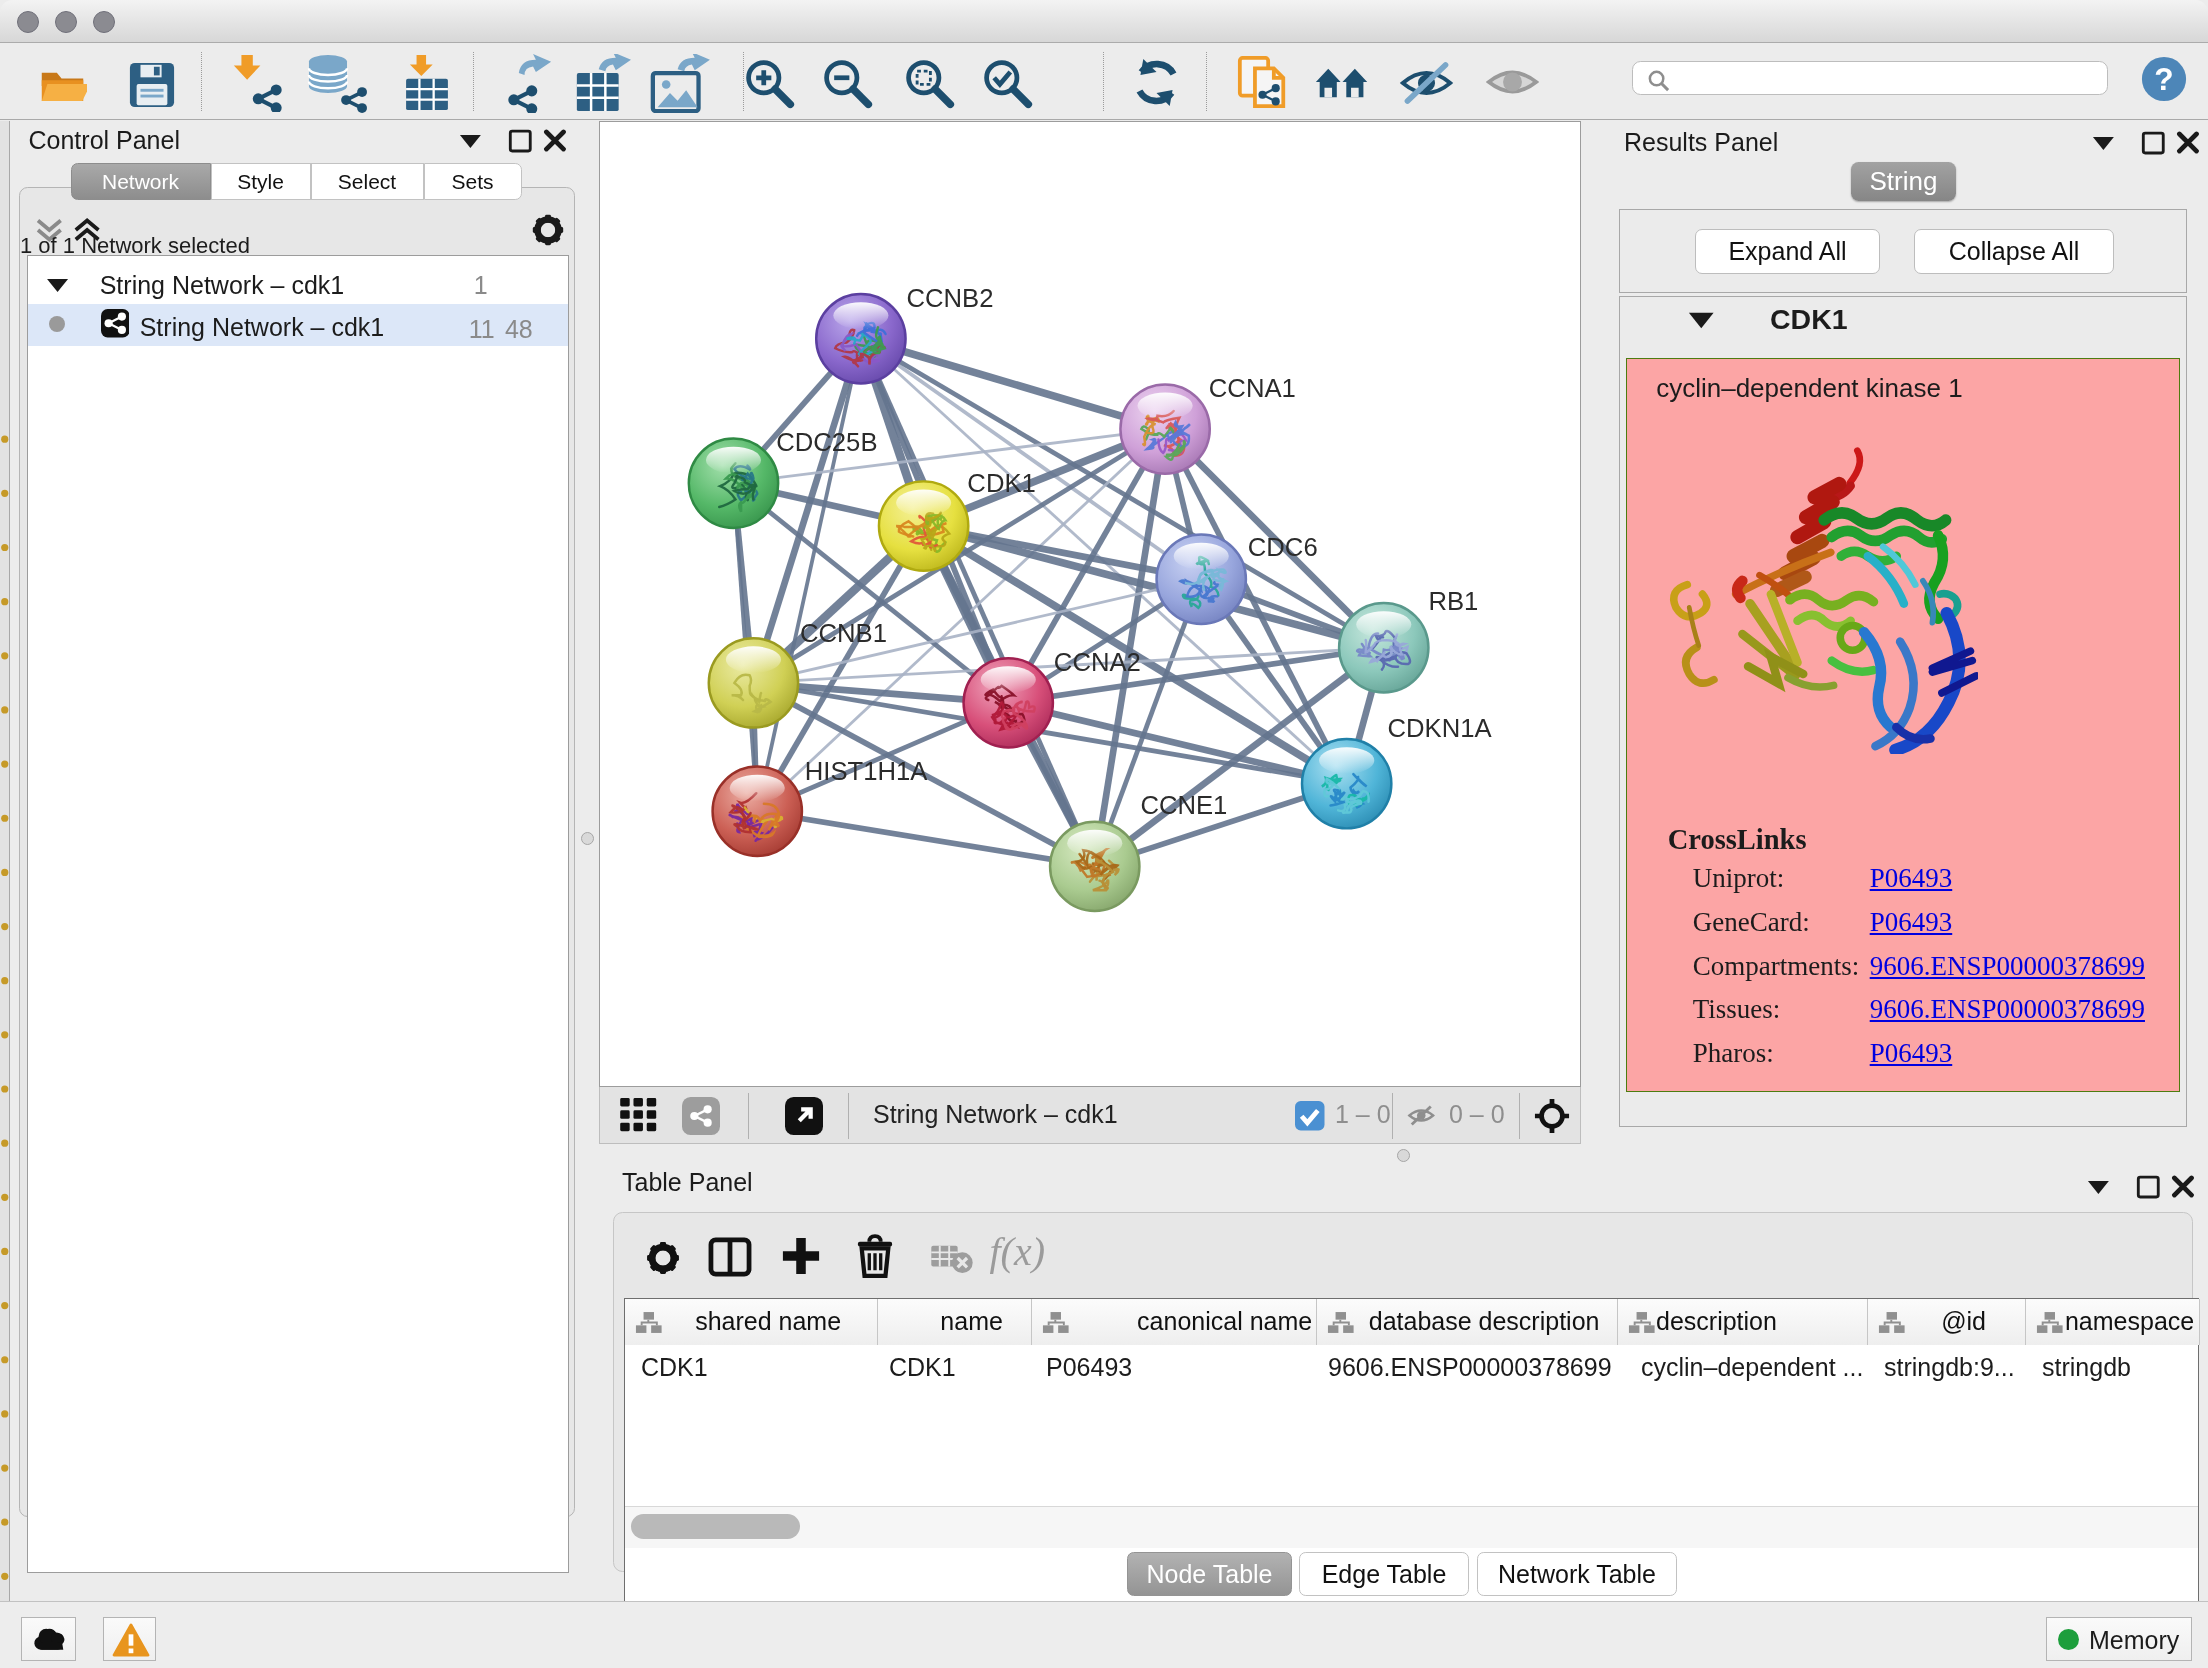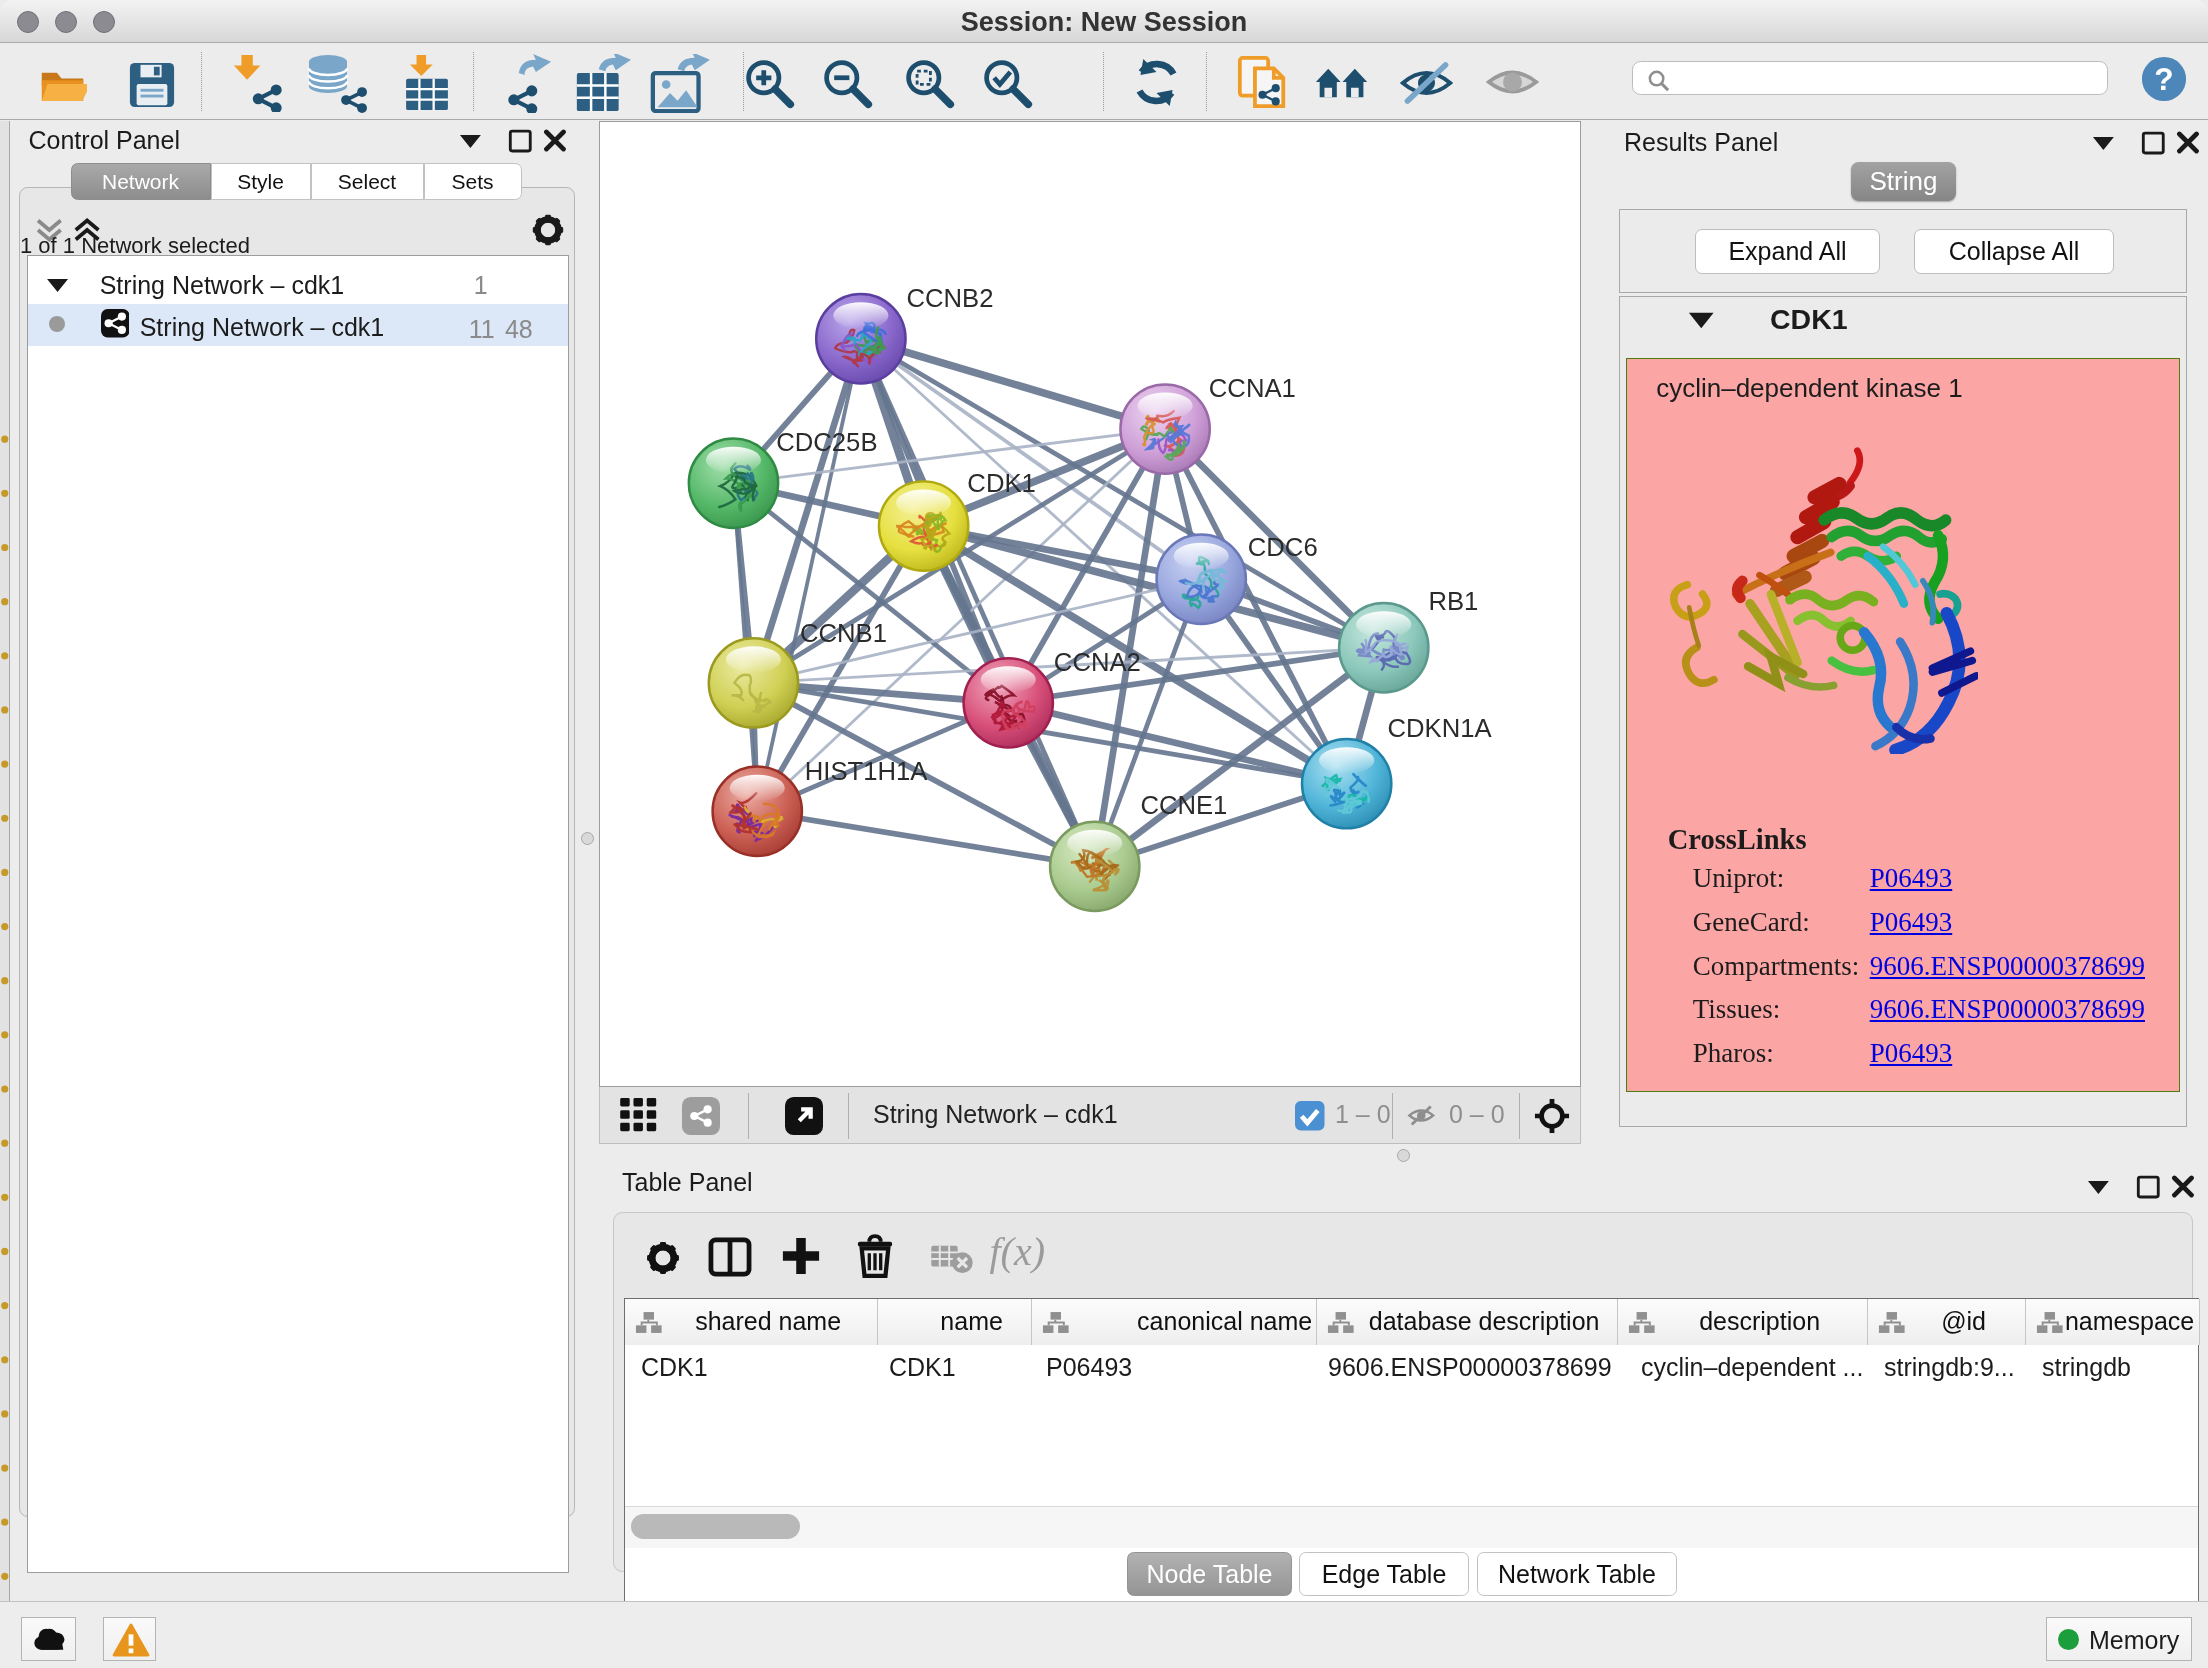--- a/index.html
+++ b/index.html
@@ -28,21 +28,20 @@
 .btab{position:absolute;top:0;height:44px;background:#fff;border:1px solid #c2c2c2;border-radius:6.7px;text-align:center;font-size:25px;line-height:42px;color:#111}
 #statusbar{left:0;top:1601px;width:2208px;height:68px;background:#ededed;border-top:1px solid #c2c2c2}
 .sbtn{position:absolute;top:15px;height:44px;background:linear-gradient(#fafafa,#efefef);border:1px solid #b4b4b4}
 .link{color:#0000e0;text-decoration:underline}
 .serif{font-family:Liberation Serif, serif}
 </style></head><body>
 <div id="titlebar" class="abs">
     <div class="tl abs" style="left:17px"></div>
     <div class="tl abs" style="left:55px"></div>
     <div class="tl abs" style="left:93px"></div>
-    <div id="title" class="abs">Session: New Session</div>
   </div>
 <div id="toolbar" class="abs">
     <svg class="abs" style="left:38px;top:19px" width="49" height="44" viewBox="0 0 52 46">
       <path d="M4,10 h16 l5,6 h23 v8 h-44 z" fill="#c87818"></path>
       <path d="M4,18 h44 v22 h-44 z" fill="#e89020"></path>
       <path d="M10,22 h46 l-9,18 h-43 z" fill="#f6b044"></path>
     </svg>
     <svg class="abs" style="left:128px;top:17px" width="48" height="48" viewBox="0 0 50 50">
       <rect x="2" y="2" width="46" height="46" rx="5" fill="#2d5f83"></rect>
       <rect x="13" y="4" width="22" height="13" fill="#e8eef2"></rect>
@@ -646,21 +645,21 @@
           </svg>
           <div style="position:absolute;left:38px;right:3.8px;top:7.6px;text-align:center;white-space:nowrap">database description</div>
         </div>
         <div class="th" style="left:993px;width:250px">
           <svg style="position:absolute;left:9.5px;top:12.4px" width="28.5" height="23" viewBox="0 0 30 24">
             <rect x="9" y="1" width="11" height="8" fill="#909090"></rect>
             <rect x="1" y="15" width="11" height="8" fill="#909090"></rect>
             <rect x="17" y="15" width="11" height="8" fill="#909090"></rect>
             <path d="M14,9 v3 M7,15 v-3 h16 v3" stroke="#909090" stroke-width="2" fill="none"></path>
           </svg>
-          <div style="position:absolute;left:38px;right:3.8px;top:7.6px;text-align:center;white-space:nowrap">description</div>
+          <div style="position:absolute;left:38px;right:3.8px;top:7.6px;text-align:left;white-space:nowrap">description</div>
         </div>
         <div class="th" style="left:1243px;width:158px">
           <svg style="position:absolute;left:9.5px;top:12.4px" width="28.5" height="23" viewBox="0 0 30 24">
             <rect x="9" y="1" width="11" height="8" fill="#909090"></rect>
             <rect x="1" y="15" width="11" height="8" fill="#909090"></rect>
             <rect x="17" y="15" width="11" height="8" fill="#909090"></rect>
             <path d="M14,9 v3 M7,15 v-3 h16 v3" stroke="#909090" stroke-width="2" fill="none"></path>
           </svg>
           <div style="position:absolute;left:38px;right:3.8px;top:7.6px;text-align:center;white-space:nowrap">@id</div>
         </div>

